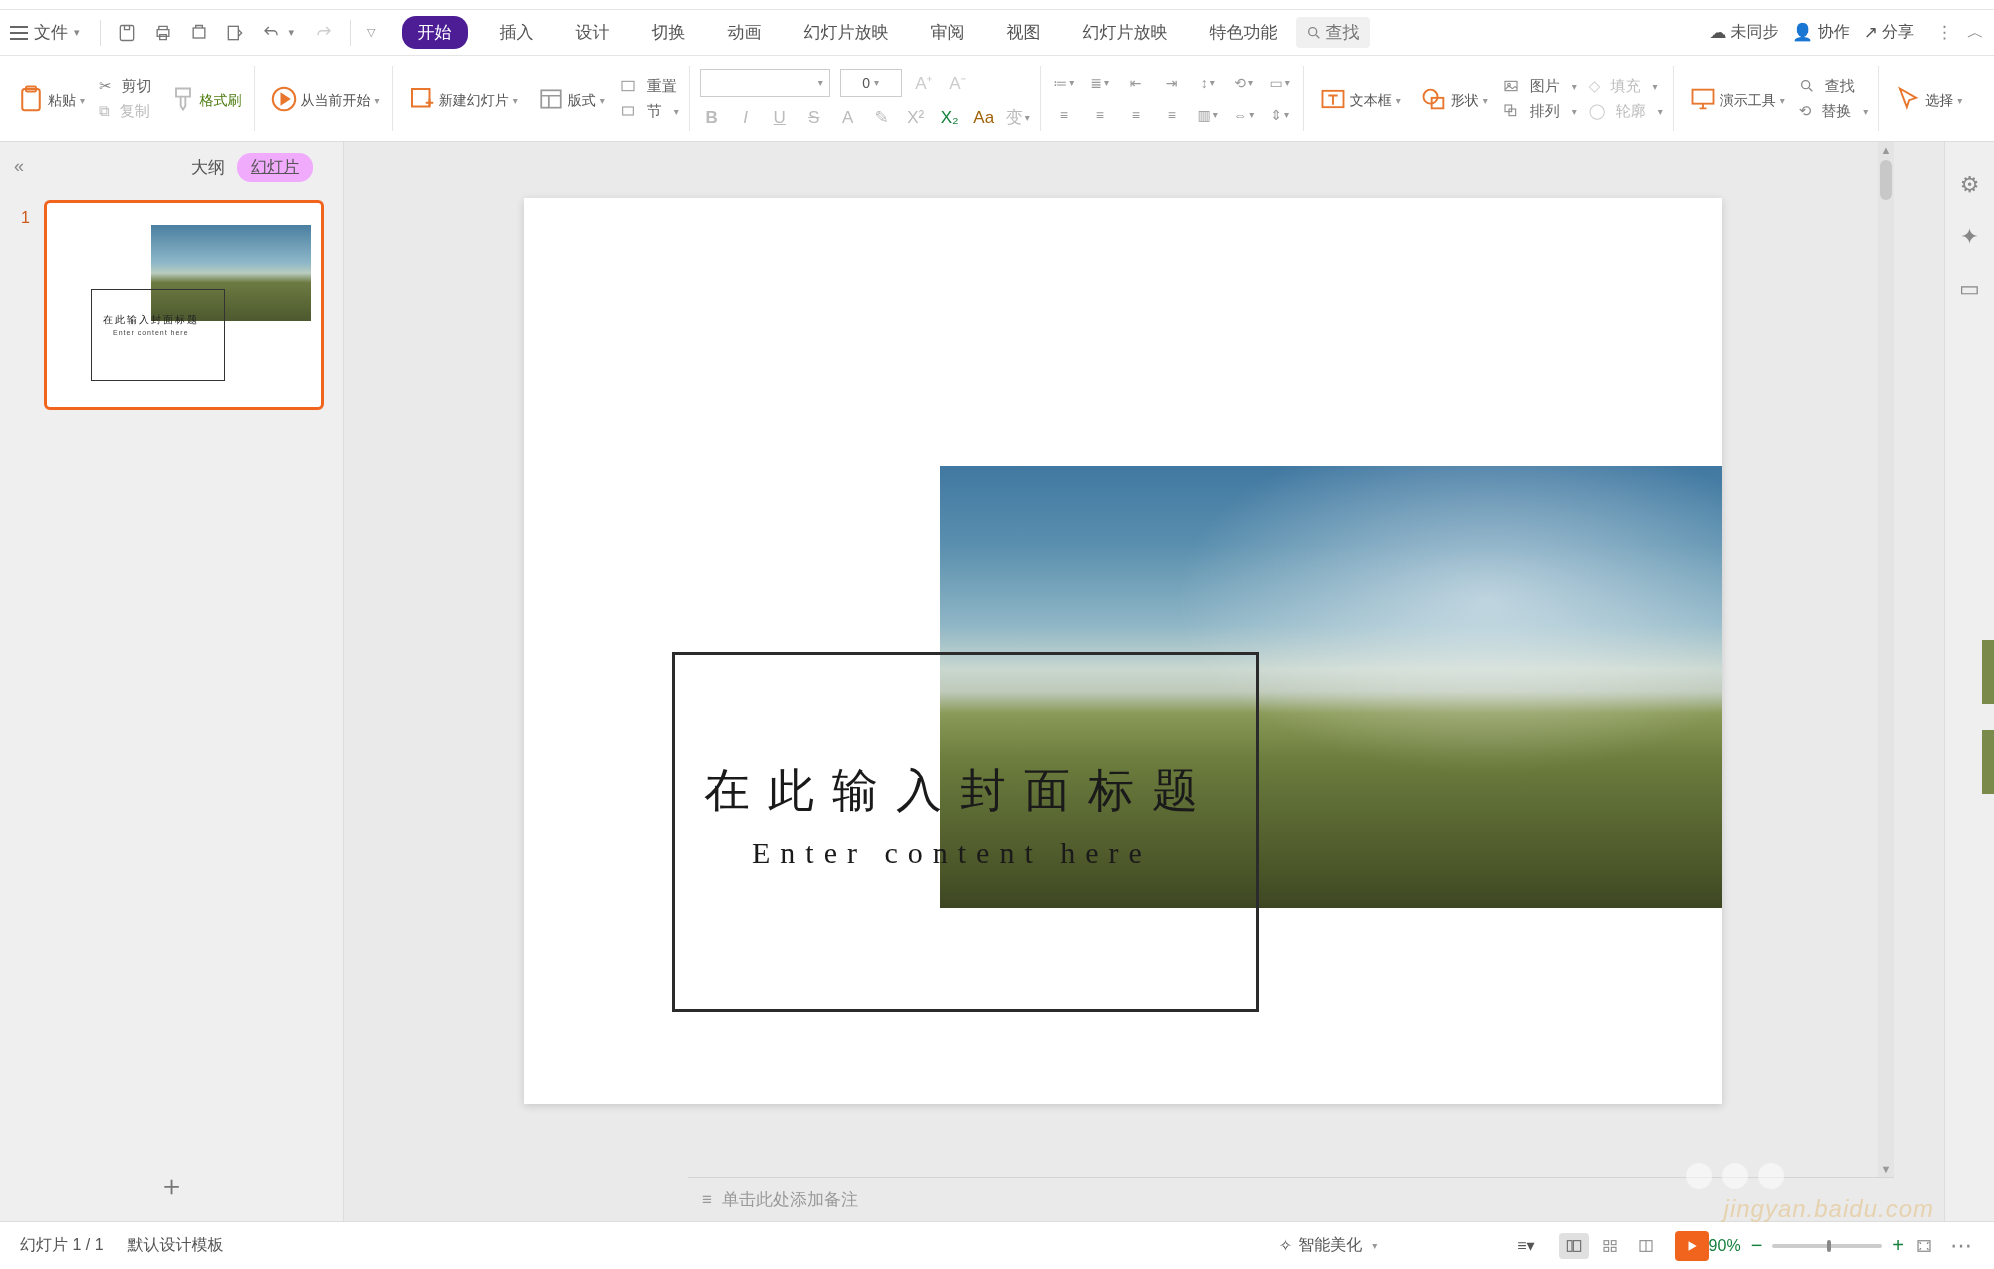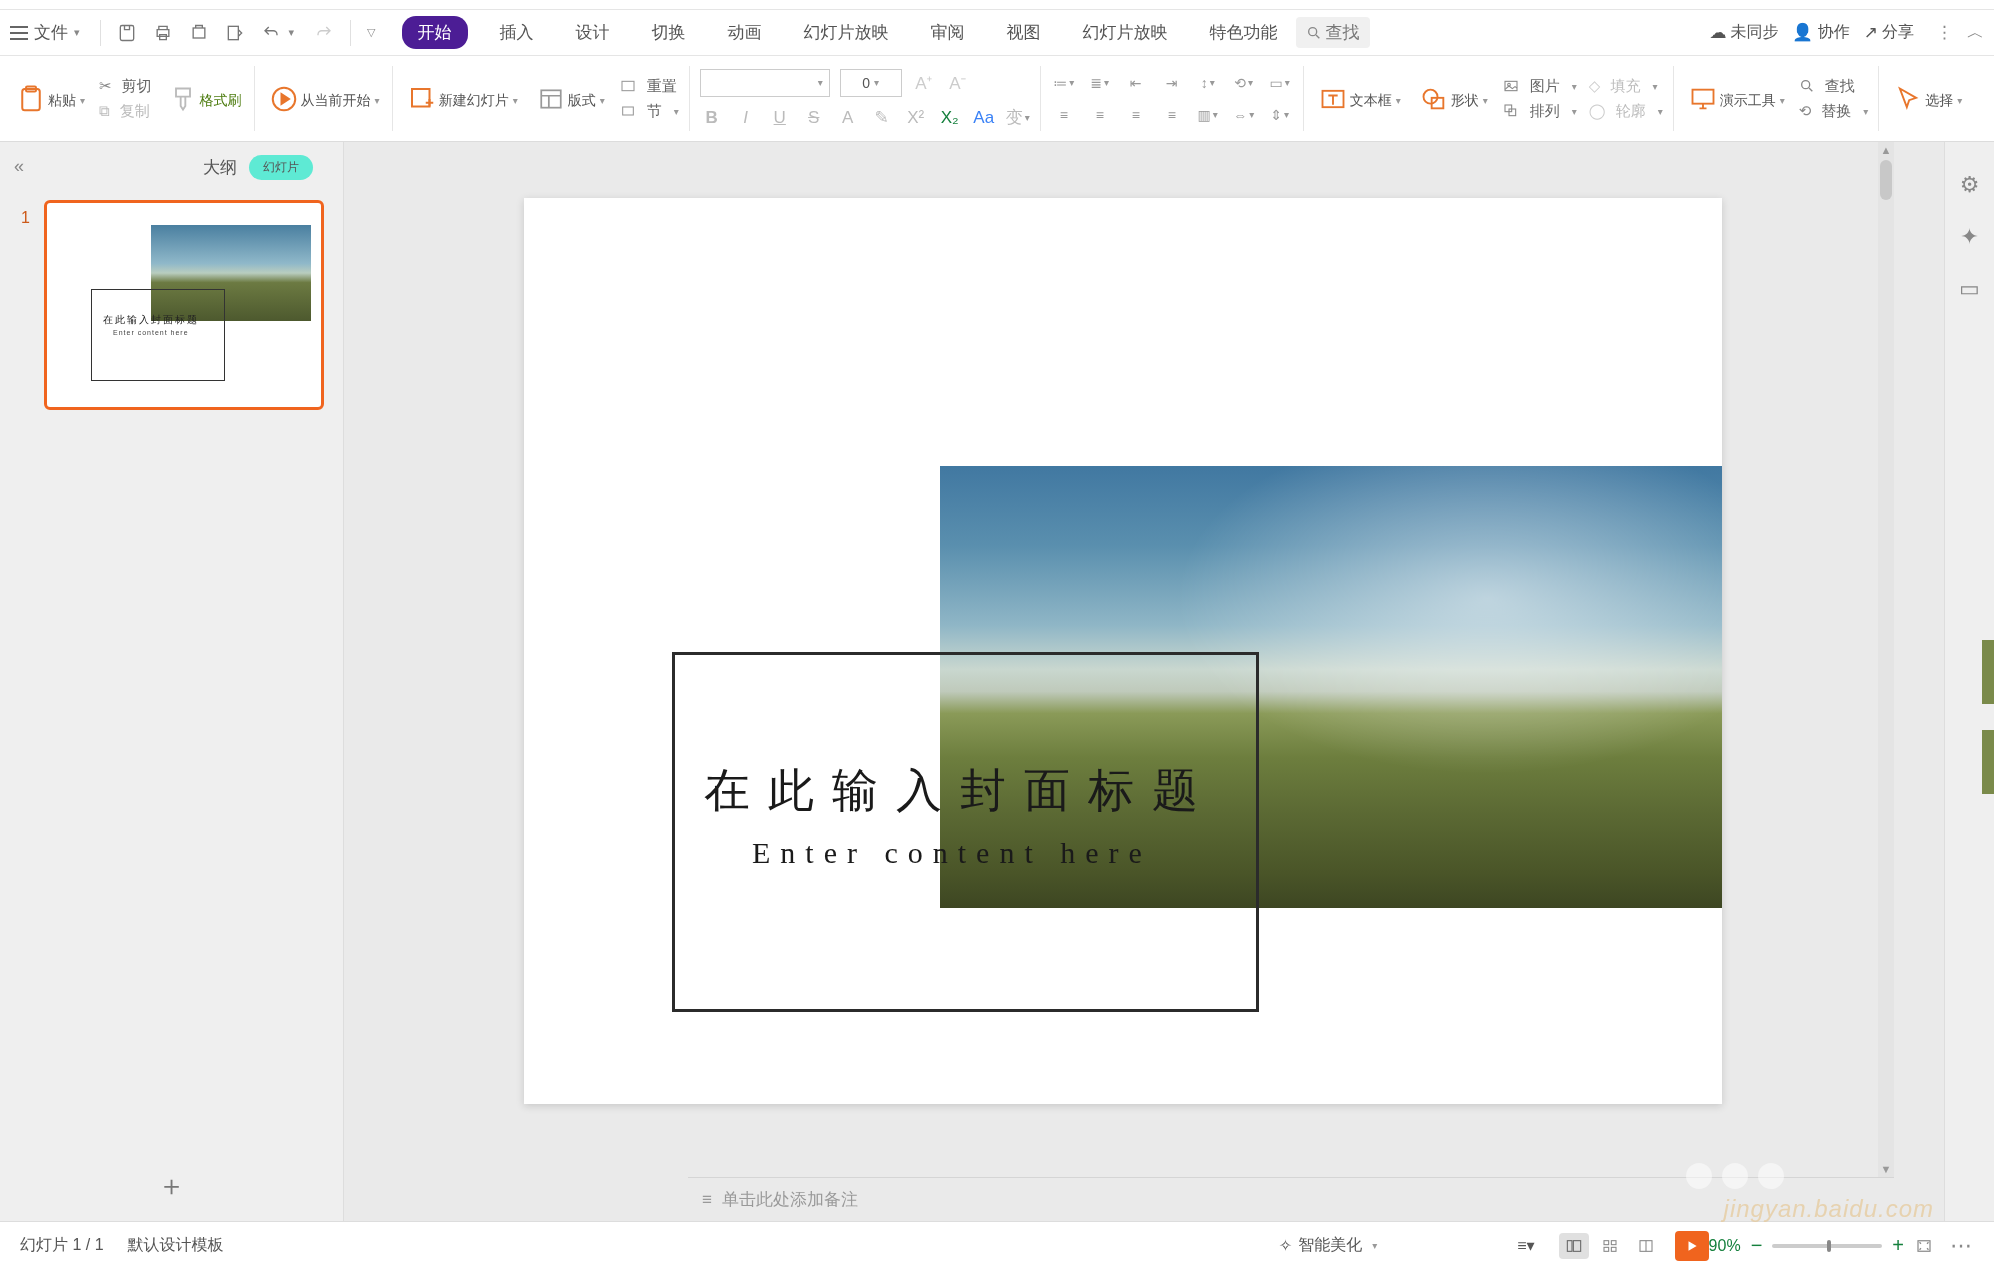--- a/index.html
+++ b/index.html
@@ -42,21 +42,21 @@
 .fontsize { width:62px; justify-content:center; }
 .fmt { display:flex; gap:10px; }
 .fbtn { width:24px; height:22px; display:flex; align-items:center; justify-content:center; color:#999; font-size:17px; }
 .triangle{font-size:10px;color:#999;margin-left:2px;}
 .smallic { width:26px; height:22px; display:flex; align-items:center; justify-content:center; color:#999; }
 
 
 .workarea { position:absolute; top:142px; left:0; right:0; bottom:48px; display:flex; background:#eaeaea; }
 .thumbs { width:344px; background:#efefef; display:flex; flex-direction:column; border-right:1px solid #ddd; position:relative; }
 .thumbhdr { height:50px; display:flex; align-items:center; justify-content:flex-end; gap:12px; padding:0 30px; font-size:17px; color:#555; }
-.pill { background:#5eead4; border-radius:14px; padding:4px 14px; color:#555; font-size:12px; }
+.pill { background:#f0abfc; border-radius:14px; padding:4px 14px; color:#555; font-size:16px;text-decoration:underline; }
 .collapse { position:absolute; left:14px; top:14px; color:#888; font-size:18px; }
 .thumb { margin:8px 20px 0 44px; width:280px; height:210px; background:#fff; border:3px solid #f0641e; border-radius:6px; position:relative; }
 .thumb .num { position:absolute; left:-26px; top:6px; color:#cc5a1a; font-size:16px; }
 .thumb .tframe{position:absolute;border:1.5px solid #333;left:44px;top:86px;width:134px;height:92px;}
 .thumb .timg{position:absolute;left:104px;top:22px;width:160px;height:96px;
  background:linear-gradient(to bottom,#4a7fa0 0%,#8fb8c9 40%,#b9cdbf 50%,#6c7a42 60%,#4d592e 100%);}
 .thumb .tt1{position:absolute;left:56px;top:110px;font-size:10px;color:#222;font-family:"KaiTi",serif;letter-spacing:2px;}
 .thumb .tt2{position:absolute;left:66px;top:126px;font-size:7px;color:#444;letter-spacing:1px;}
 .addslide { position:absolute; bottom:16px; left:50%; transform:translateX(-50%); font-size:28px; color:#777; }
 
@@ -294,21 +294,21 @@
     </div>
     <div class="fmt">
       <span class="fbtn" style="font-weight:700;color:#bbb">B</span>
       <span class="fbtn" style="font-style:italic;color:#bbb">I</span>
       <span class="fbtn" style="text-decoration:underline;color:#bbb">U</span>
       <span class="fbtn" style="text-decoration:line-through;color:#bbb">S</span>
       <span class="fbtn" style="color:#bbb">A<span style="display:block;height:3px;background:#c33;margin-top:-2px"></span></span>
       <span class="fbtn" style="color:#bbb">✎</span>
       <span class="fbtn" style="color:#bbb">X²</span>
       <span class="fbtn" style="color:#15803d">X₂</span>
-      <span class="fbtn" style="color:#3b82f6">Aa</span>
+      <span class="fbtn" style="color:#a16207">Aa</span>
       <span class="fbtn" style="color:#bbb">变<span class="triangle">▾</span></span>
     </div>
   </div>
   <div class="vsep"></div>
 
   <div class="mini" style="gap:10px">
     <div class="fmt">
       <span class="smallic">≔<span class="triangle">▾</span></span>
       <span class="smallic">≣<span class="triangle">▾</span></span>
       <span class="smallic">⇤</span>

